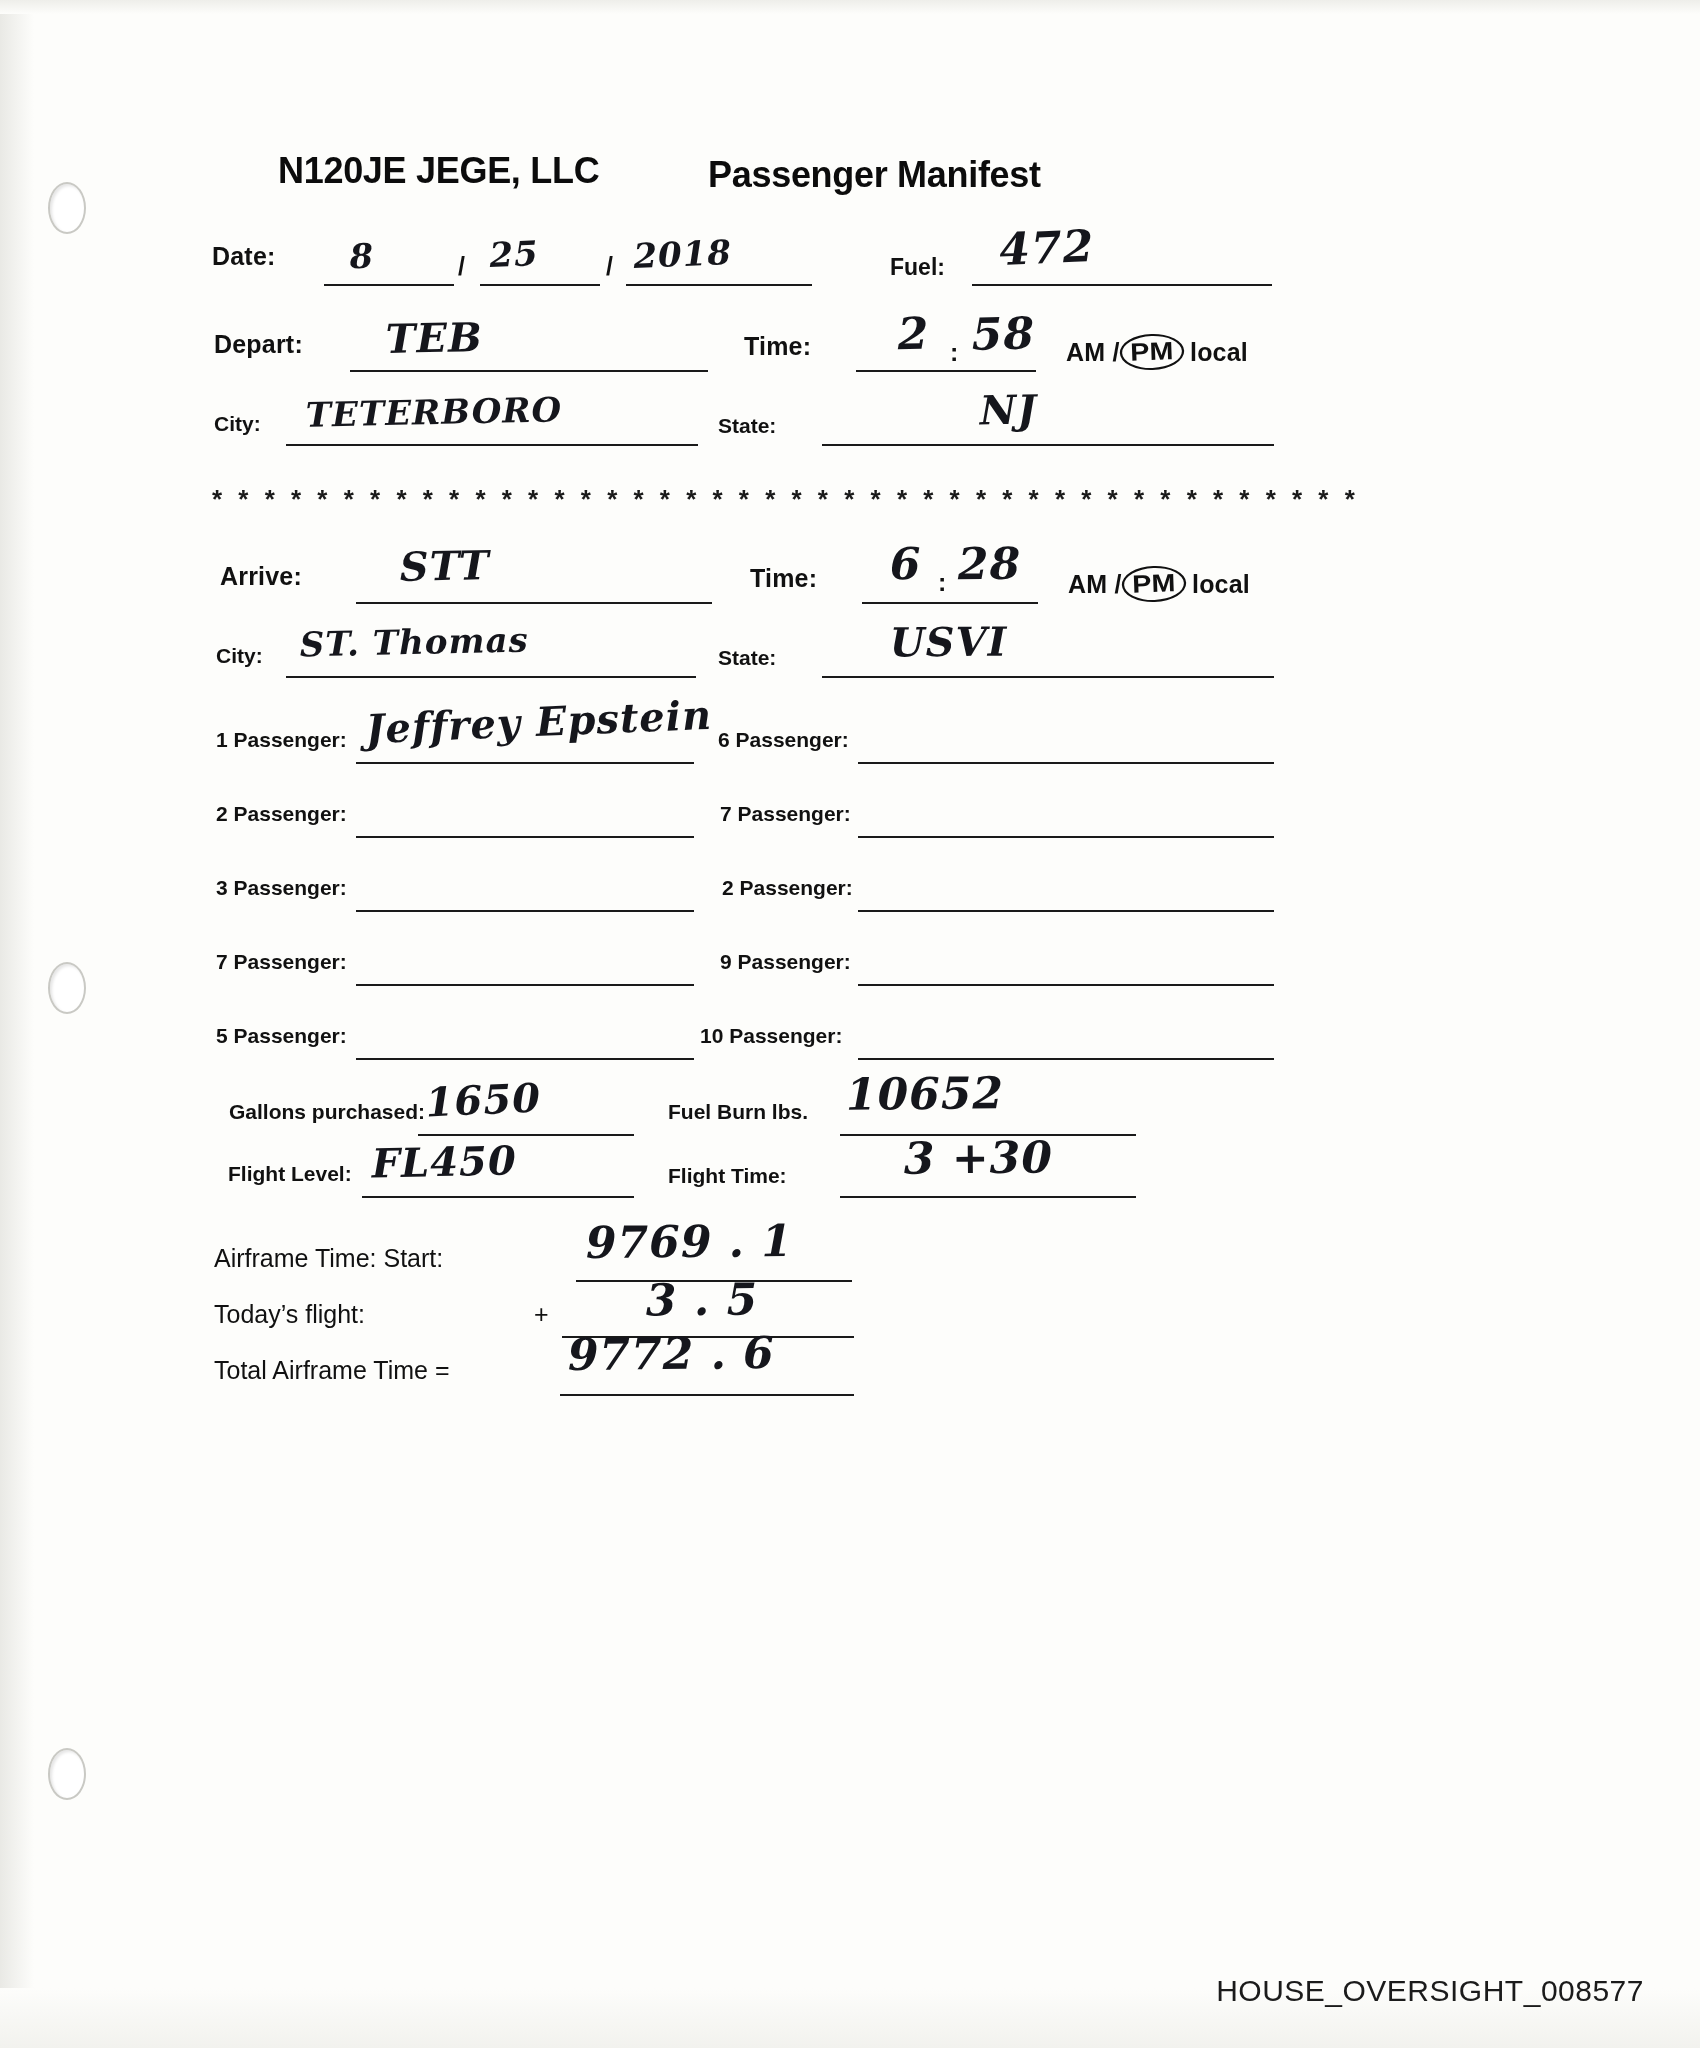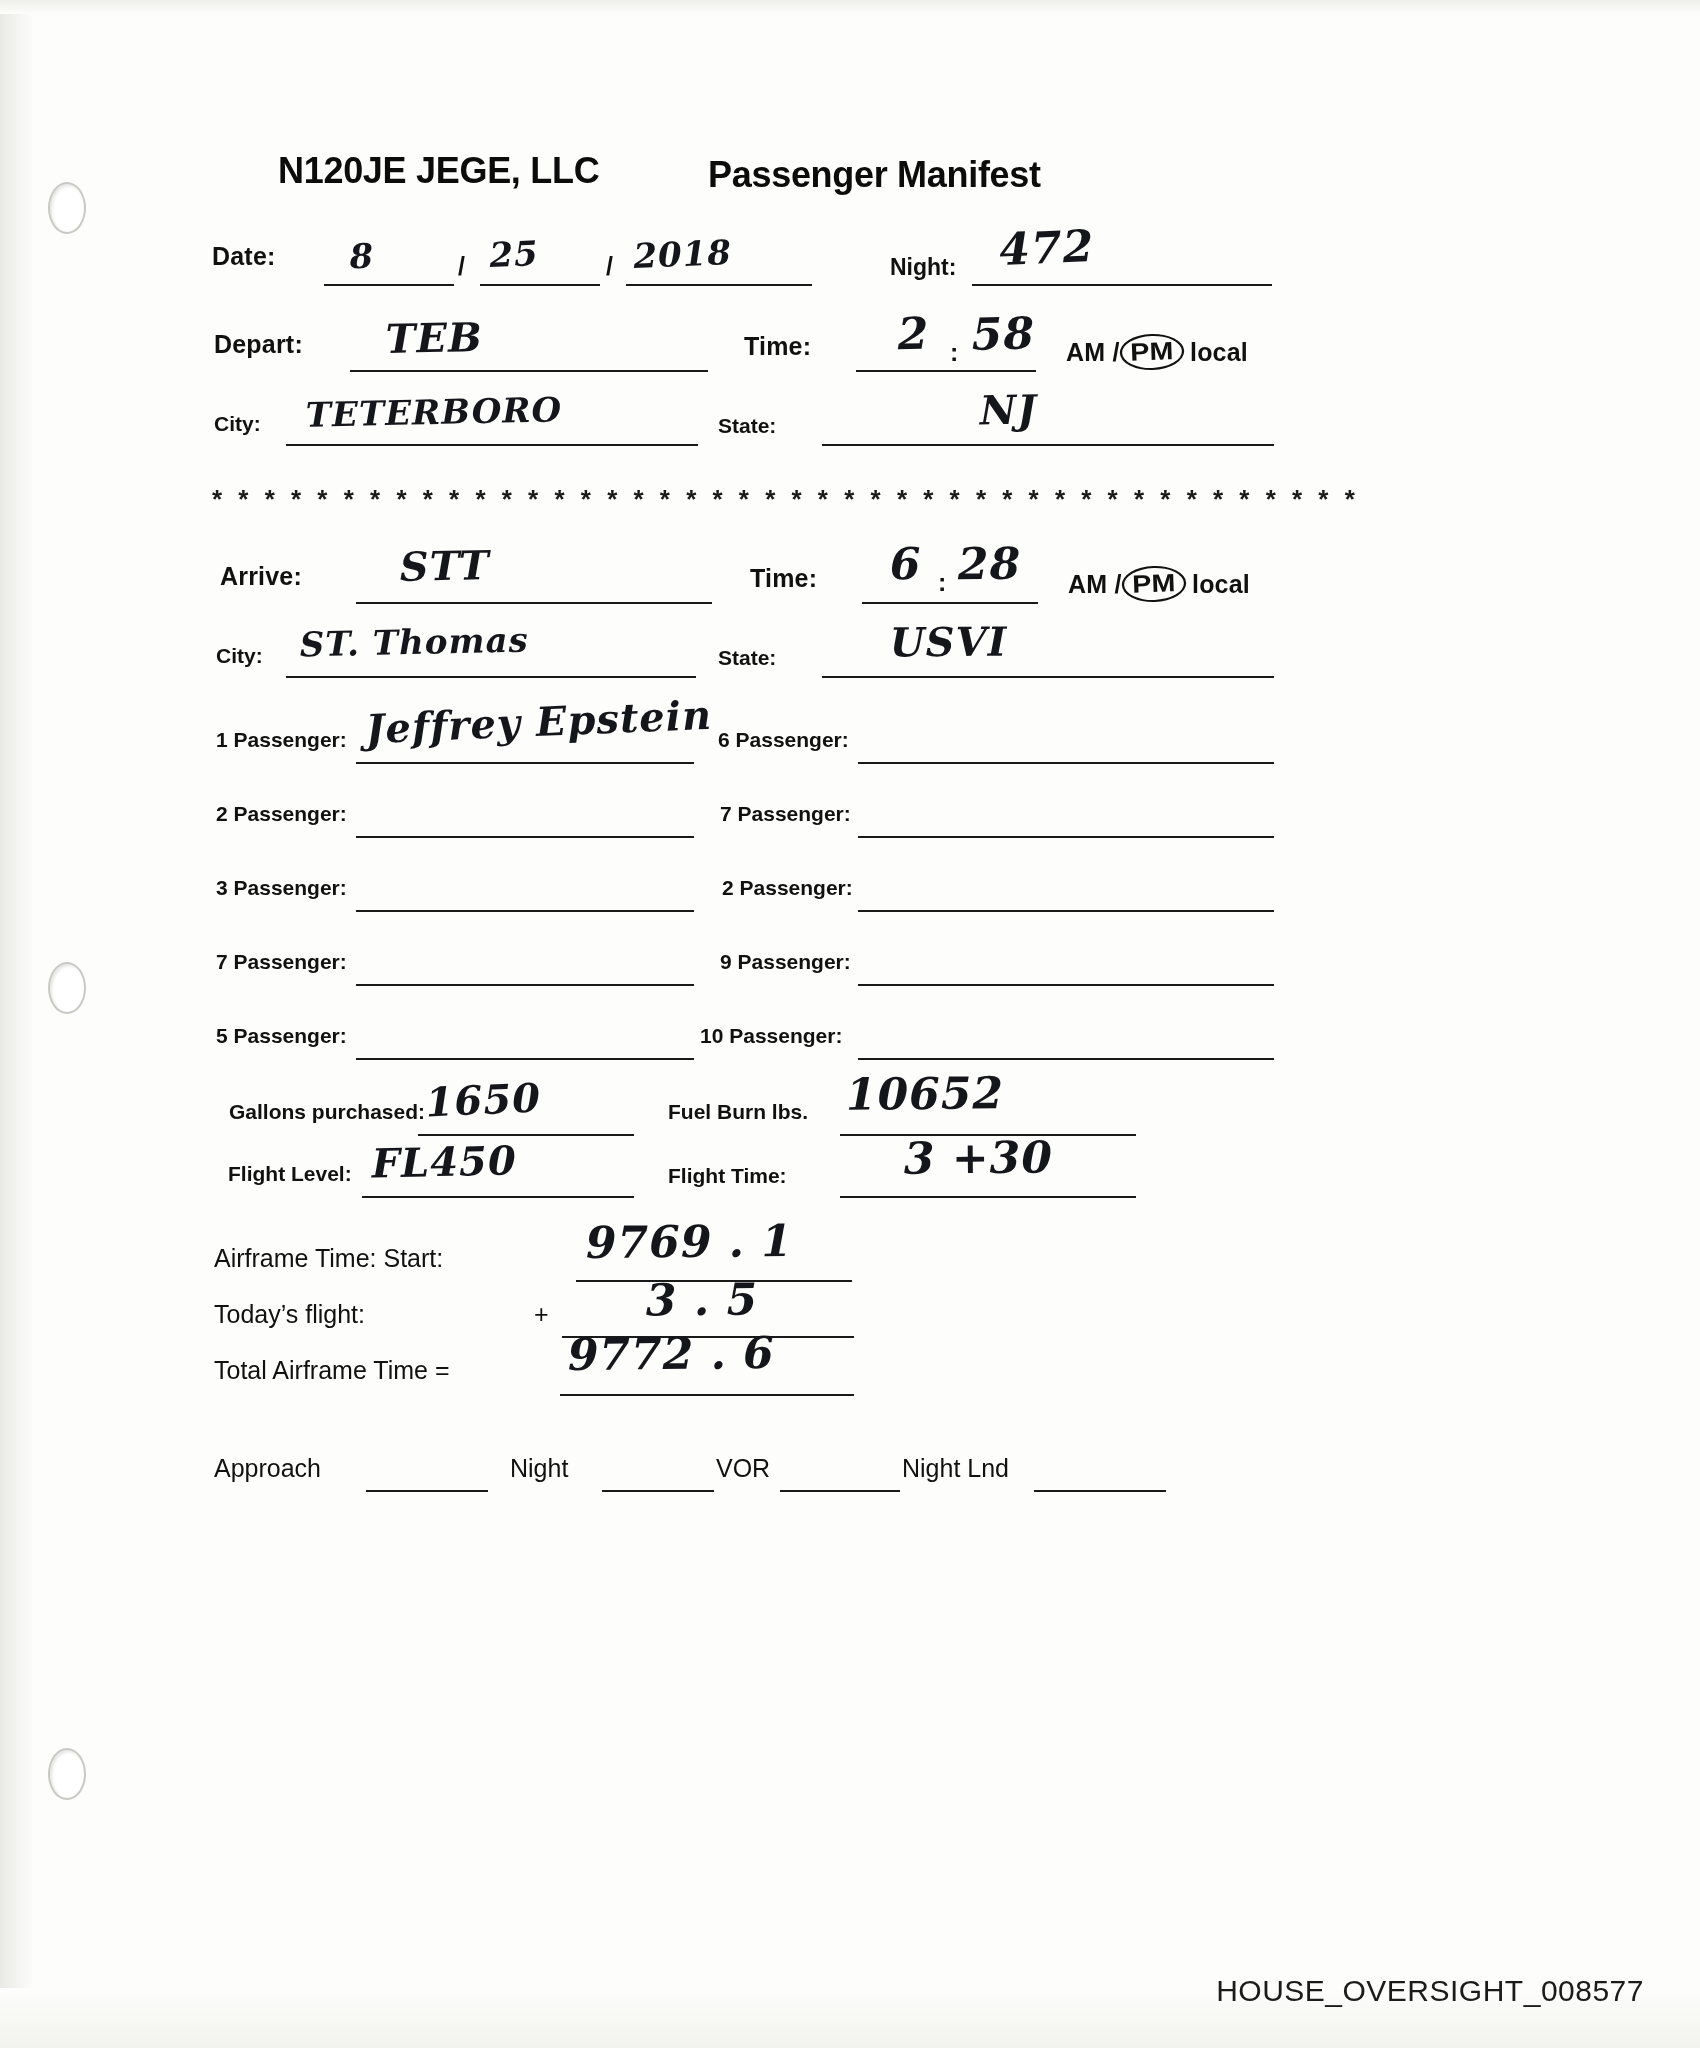--- a/index.html
+++ b/index.html
@@ -180,21 +180,21 @@
       <span class="lbl" style="position:absolute; left:22px; top:30px;">Date:</span>
       <div class="fillline" style="left:134px; top:72px; width:130px;"></div>
       <span class="hw hwpos up" style="left:160px; top:24px;">8</span>
       <span class="lbl" style="position:absolute; left:268px; top:40px;">/</span>
       <div class="fillline" style="left:290px; top:72px; width:120px;"></div>
       <span class="hw hwpos up" style="left:300px; top:22px;">25</span>
       <span class="lbl" style="position:absolute; left:416px; top:40px;">/</span>
       <div class="fillline" style="left:436px; top:72px; width:186px;"></div>
       <span class="hw hwpos up" style="left:444px; top:22px;">2018</span>
 
-      <span class="lbl-md" style="position:absolute; left:700px; top:42px;">Night:</span>
+      <span class="lbl-md" style="position:absolute; left:700px; top:42px;">Fuel:</span>
       <div class="fillline" style="left:782px; top:72px; width:300px;"></div>
       <span class="hw hwpos xbig up" style="left:810px; top:10px;">472</span>
     </div>
 
     <div class="row" style="height:78px;">
       <span class="lbl" style="position:absolute; left:24px; top:22px;">Depart:</span>
       <div class="fillline" style="left:160px; top:62px; width:358px;"></div>
       <span class="hw hwpos big" style="left:196px; top:6px;">TEB</span>
 
       <span class="lbl" style="position:absolute; left:554px; top:24px;">Time:</span>
@@ -323,27 +323,17 @@
       <div class="fillline" style="left:372px; top:50px; width:292px;"></div>
       <span class="hw hwpos xbig flat" style="left:456px; top:-12px;">3 . 5</span>
     </div>
 
     <div class="row" style="height:96px;">
       <span class="lbl-reg" style="position:absolute; left:24px; top:14px;">Total Airframe Time  =</span>
       <div class="fillline" style="left:370px; top:52px; width:294px;"></div>
       <span class="hw hwpos xbig flat" style="left:378px; top:-14px;">9772 . 6</span>
     </div>
 
-    <div class="row" style="height:70px;">
-      <span class="lbl-reg" style="position:absolute; left:24px; top:16px;">Approach</span>
-      <div class="fillline" style="left:176px; top:52px; width:122px;"></div>
-      <span class="lbl-reg" style="position:absolute; left:320px; top:16px;">Night</span>
-      <div class="fillline" style="left:412px; top:52px; width:112px;"></div>
-      <span class="lbl-reg" style="position:absolute; left:526px; top:16px;">VOR</span>
-      <div class="fillline" style="left:590px; top:52px; width:120px;"></div>
-      <span class="lbl-reg" style="position:absolute; left:712px; top:16px;">Night Lnd</span>
-      <div class="fillline" style="left:844px; top:52px; width:132px;"></div>
-    </div>
 
   </div>
 
   <div class="footer-id">HOUSE_OVERSIGHT_008577</div>
 </div>
 
 </body></html>

